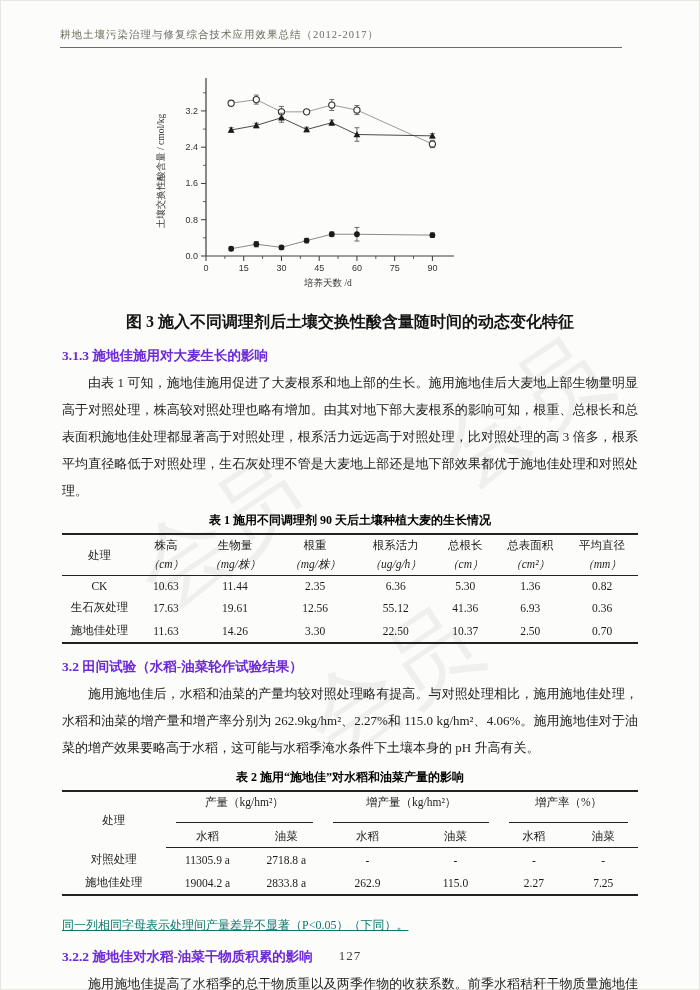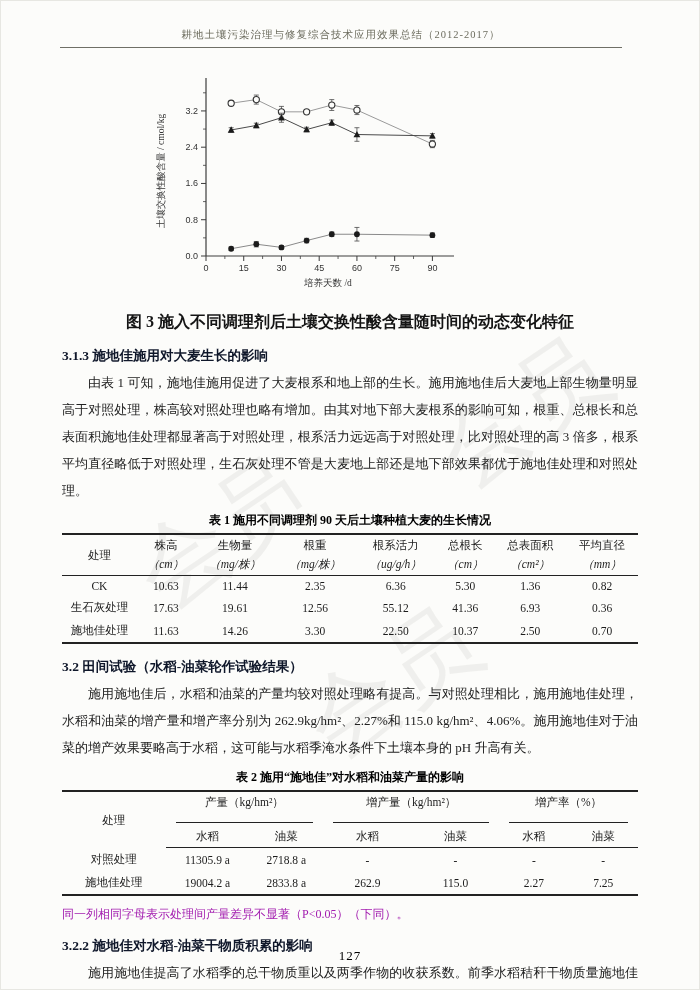--- a/index.html
+++ b/index.html
@@ -3,56 +3,56 @@
 <meta charset="utf-8">
 <style>
   html,body{margin:0;padding:0;background:#ffffff;}
   .page{
     position:relative;width:700px;height:990px;margin:0 auto;
     background:#fcfcfa;overflow:hidden;
     font-family:"Liberation Serif","DejaVu Serif",serif;
     color:#1e1e1e;
     box-shadow:inset 0 0 0 1px #e7e7e2;
   }
-  .header{position:absolute;top:28px;left:60px;right:78px;text-align:center;}
+  .header{position:absolute;top:28px;left:60px;right:78px;}
   .header .htitle{font-size:10.5px;color:#6c6c5e;letter-spacing:1px;}
   .header .hrule{border-bottom:1.2px solid #6f6f66;margin-top:5px;}
   .content{position:absolute;top:56px;left:62px;right:62px;}
   .figure{margin:16px 0 0 88px;width:320px;text-align:center;}
   .figure svg{display:block;}
   .fig-caption{
     width:576px;text-align:center;font-weight:bold;font-size:16px;
     margin:6px 0 0 0;color:#141414;
   }
   h4.sec{
-    font-size:13.5px;font-weight:bold;margin:14px 0 4px 0;color:#0f172a;
+    font-size:13.5px;font-weight:bold;margin:14px 0 4px 0;color:#6d28d9;
   }
   p.body{
     font-size:13px;line-height:27px;text-align:justify;text-indent:2em;
     margin:4px 0 4px 0;color:#222;
   }
   .tbl-title{
     text-align:center;font-weight:bold;font-size:12px;margin:8px 0 4px 0;color:#000000;
   }
   table.sci{
     width:100%;border-collapse:separate;border-spacing:0;
     font-size:11.5px;color:#1c1c1c;
     border-top:2px solid #222;border-bottom:2px solid #222;
   }
   table.sci th,table.sci td{
     text-align:center;vertical-align:middle;font-weight:normal;padding:3px 2px;
   }
   table.sci thead tr:last-child th{border-bottom:1.6px solid #222;}
   table.sci td{padding:4px 2px;}
   .unit{display:block;margin-top:4px;font-style:italic;}
   .grp-inner{border-bottom:1px solid #222;margin:0 8px;padding-bottom:12px;}
-  .note{font-size:12px;margin:10px 0 2px 0;color:#a21caf;}
+  .note{font-size:12px;margin:21px 0 2px 0;color:#0f766e;text-decoration:underline;}
   .footer{
     position:absolute;bottom:26px;left:0;width:100%;text-align:center;
-    font-size:13px;color:#000000;letter-spacing:1px;
+    font-size:13px;color:#404040;letter-spacing:1px;
   }
   .watermark{
     position:absolute;font-size:92px;color:#8a8a80;opacity:0.10;
     transform:rotate(-34deg);pointer-events:none;white-space:nowrap;
     font-family:"Liberation Sans",sans-serif;
   }
 </style>
 </head>
 <body>
 

